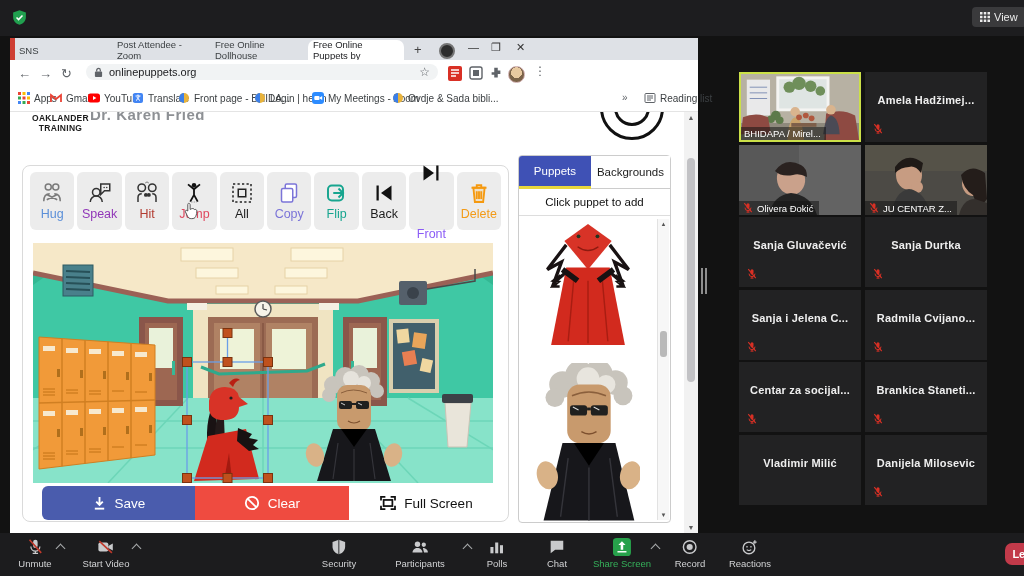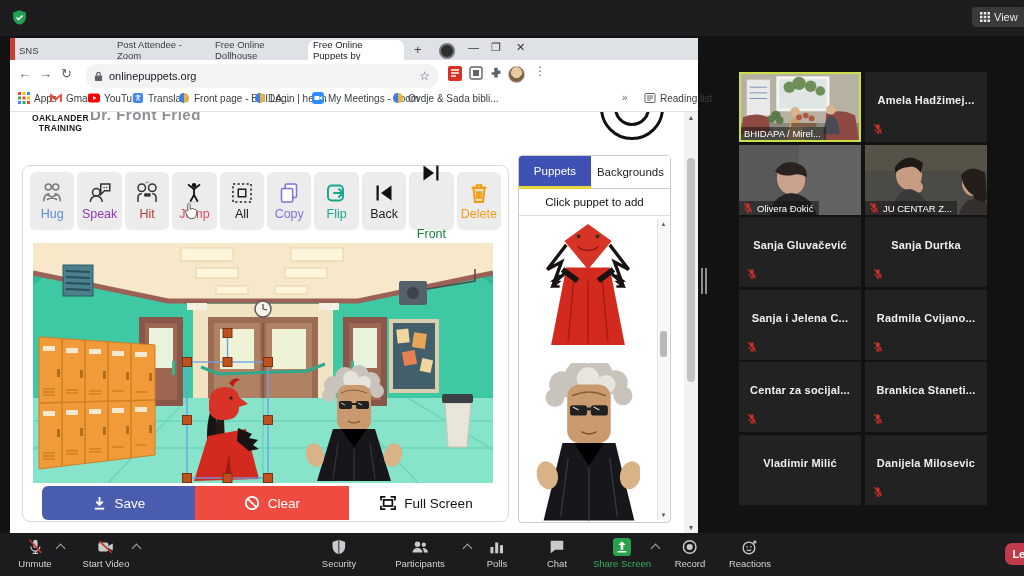--- a/index.html
+++ b/index.html
@@ -12,21 +12,21 @@
   #tabstrip{position:absolute;left:0;top:0;width:688px;height:22px;background:#dee1e6;}
   #redsliver{position:absolute;left:0;top:0;width:5px;height:22px;background:#ce3e33;}
   .tab{position:absolute;top:2px;width:96px;height:20px;display:flex;align-items:center;gap:4px;padding:0 5px;box-sizing:border-box;font-size:9.5px;color:#3c4043;}
   .tab.active{background:#fff;border-radius:7px 7px 0 0;color:#202124;}
   #newtab{position:absolute;left:404px;top:4px;font-size:13px;color:#444;}
   #profcircle{position:absolute;left:429px;top:5px;width:12px;height:12px;border-radius:50%;background:#2d2d2d;border:2px solid #757575;}
   .winctl{position:absolute;top:3px;font-size:11px;color:#333;}
   
   #addr{position:absolute;left:0;top:22px;width:688px;height:28px;background:#fff;}
   .navico{position:absolute;top:6px;font-size:13px;color:#5f6368;}
-  #pill{position:absolute;left:51px;top:4px;width:377px;height:24px;background:#f1f3f4;border-radius:10px;display:flex;align-items:center;padding:0 8px;box-sizing:border-box;gap:6px;}
+  #pill{position:absolute;left:51px;top:4px;width:377px;height:16px;background:#f1f3f4;border-radius:10px;display:flex;align-items:center;padding:0 8px;box-sizing:border-box;gap:6px;}
   #pill .url{font-size:11px;color:#202124;flex:1;}
   .addrico{position:absolute;top:6px;}
   
   #bmbar{position:absolute;left:0;top:50px;width:688px;height:24px;background:#fff;border-bottom:1px solid #e4e4e4;box-sizing:border-box;}
   .bm{position:absolute;top:4px;display:flex;align-items:center;gap:4px;font-size:10px;color:#3c4043;white-space:nowrap;}
   .bm svg{width:12px;height:12px;display:block;}
   
   #page{position:absolute;left:0;top:74px;width:688px;height:421px;background:#fff;overflow:hidden;}
   #brand{position:absolute;left:22px;top:2px;font-size:8.5px;font-weight:bold;color:#1b1b1b;text-align:center;line-height:9.5px;letter-spacing:.3px;}
   #headclip{position:absolute;left:80px;top:0;width:160px;height:15px;overflow:hidden;}
@@ -249,21 +249,21 @@
           <span>Ovdje &amp; Sada bibli...</span>
         </div>
       </div>
 
     <div id="page">
       <div id="brand">
         <div>OAKLANDER</div>
           <div>TRAINING</div>
       </div>
       <div id="headclip">
-          <span>Dr. Front Fried</span>
+          <span>Dr. Karen Fried</span>
         </div>
       <div id="arcs">
           <div class="c1"></div>
           <div class="c2"></div>
         </div>
 
       <div id="card">
         <div id="apptoolbar">
             <div class="appbtn">
               <span class="ai">
@@ -356,21 +356,21 @@
               </span>
               <span class="al" style="color: rgb(29, 29, 29);">Back</span>
             </div>
             <div class="appbtn">
               <span class="ai">
                 <svg viewBox="0 0 32 32">
                   <rect x="23" y="6" width="3" height="20" fill="#111"></rect>
                   <path d="M6 6l14 10L6 26z" fill="#111"></path>
                 </svg>
               </span>
-              <span class="al" style="color: #15803d; margin-top: 40px;">Front</span>
+              <span class="al" style="color: #8b5cf6; margin-top: 40px;">Front</span>
             </div>
             <div class="appbtn">
               <span class="ai">
                 <svg viewBox="0 0 32 32">
                   <g fill="none" stroke="#f5990f" stroke-width="2.5">
                     <path d="M6 9h20M13 9V5.5h6V9"></path>
                     <path d="M8.5 9l2 19h11l2-19z" fill="#f9b850" fill-opacity=".25"></path>
                     <path d="M13 13.5v10.5M16 13.5v10.5M19 13.5v10.5"></path>
                   </g>
                 </svg>

